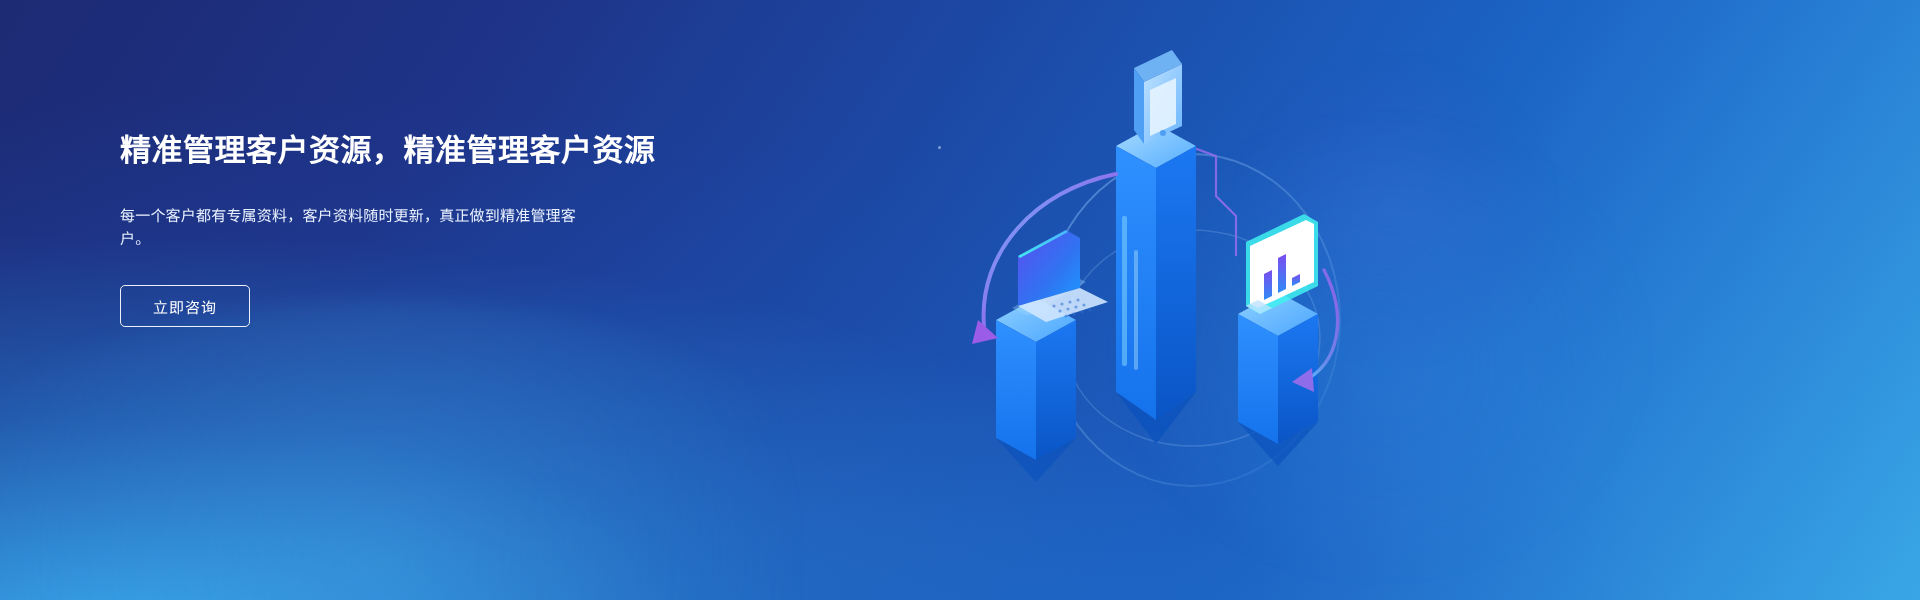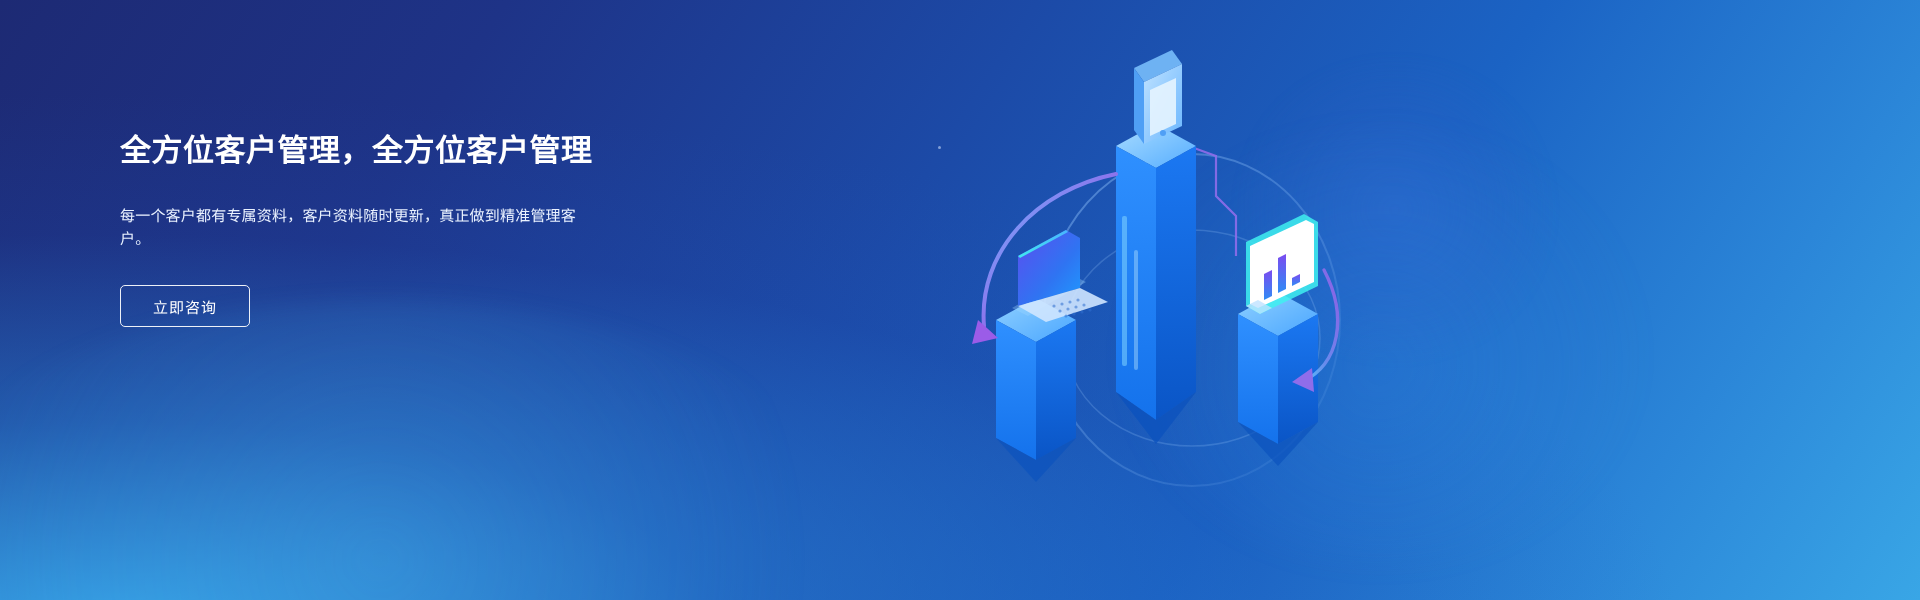--- a/index.html
+++ b/index.html
@@ -118,21 +118,21 @@
 <body>
 
 <div class="banner">
 
   <div class="glow-cloud"></div>
   <div class="glow-bottom"></div>
   <div class="glow-illus"></div>
   <div class="speck"></div>
 
   <div class="content">
-    <h1 class="headline">全方位客户管理，全方位客户管理</h1>
+    <h1 class="headline">精准管理客户资源，精准管理客户资源</h1>
     <p class="subtext">每一个客户都有专属资料，客户资料随时更新，真正做到精准管理客户。</p>
     <button class="cta">立即咨询</button>
   </div>
 
   <div class="illustration">
     <svg viewBox="0 0 560 560" xmlns="http://www.w3.org/2000/svg">
       <defs>
         <linearGradient id="gFaceL" x1="0" y1="0" x2="0" y2="1">
           <stop offset="0%" stop-color="#2f90ff"></stop>
           <stop offset="100%" stop-color="#1472ec"></stop>

